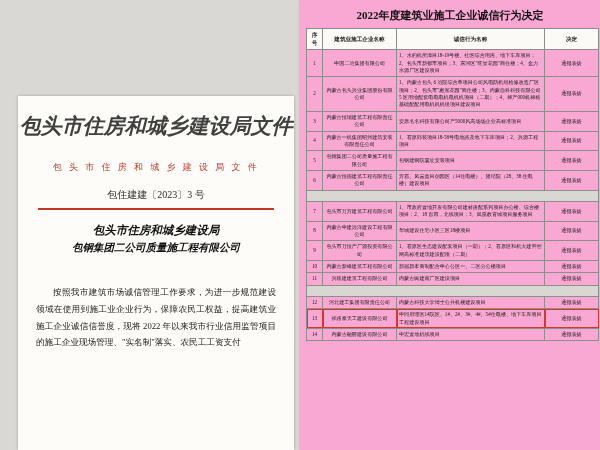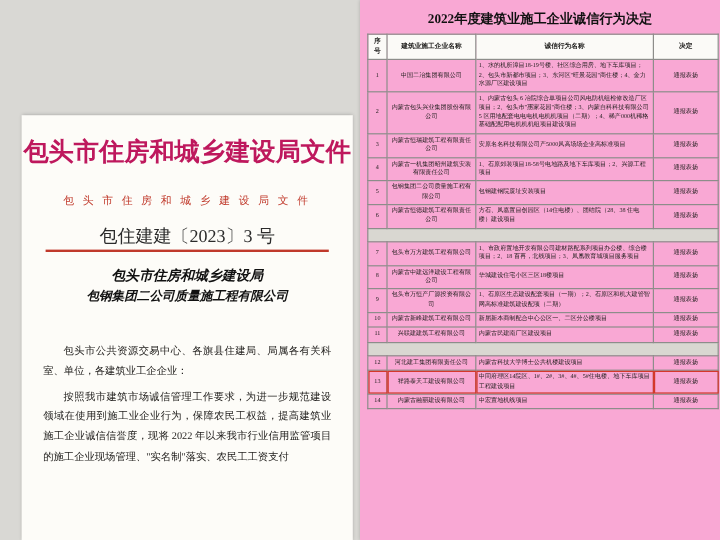--- a/index.html
+++ b/index.html
@@ -28,38 +28,39 @@
     position: absolute;
     left: 0; top: 16px;
     width: 276px;
     text-align: center;
   }
   .masthead-title {
     font-family: "Liberation Serif", serif;
     font-weight: bold;
     font-size: 21px;
     letter-spacing: 0px;
-    color: #be185d;
+    color: #404040;
     white-space: nowrap;
+    font-style: italic;
   }
   .masthead-sub {
     margin-top: 21px;
     font-family: "Liberation Serif", serif;
     font-size: 9px;
     color: #c0392b;
     letter-spacing: 2.5px;
     white-space: nowrap;
   }
   .doc-no {
     position: absolute;
     left: 0; top: 92px;
     width: 276px;
     text-align: center;
     font-family: "Liberation Serif", serif;
-    font-size: 15px;
+    font-size: 10px;
     color: #2b2b2b;
   }
   .red-rule {
     position: absolute;
     left: 20px; top: 112px;
     width: 236px; height: 1.6px;
     background: #c0392b;
   }
   .doc-title {
     position: absolute;
@@ -159,21 +160,20 @@
       <div class="masthead-title">包头市住房和城乡建设局文件</div>
       <div class="masthead-sub">包 头 市 住 房 和 城 乡 建 设 局 文 件</div>
     </div>
     <div class="doc-no">包住建建〔2023〕3 号</div>
     <div class="red-rule"></div>
     <div class="doc-title">
       <div class="l1">包头市住房和城乡建设局</div>
       <div class="l3">包钢集团二公司质量施工程有限公司</div>
     </div>
     <div class="doc-body">
-      <p>包头市公共资源交易中心、各旗县住建局、局属各有关科室、单位，各建筑业工企企业：</p>
       <p>按照我市建筑市场诚信管理工作要求，为进一步规范建设领域在使用到施工业企业行为，保障农民工权益，提高建筑业施工企业诚信信誉度，现将 2022 年以来我市行业信用监管项目的施工企业现场管理、"实名制"落实、农民工工资支付</p>
     </div>
   </div>
 
   <div class="right-doc">
     <div class="right-title">2022年度建筑业施工企业诚信行为决定</div>
     <div class="tbl-wrap">
       <table class="sheet">
         <colgroup>
             <col class="c0">

